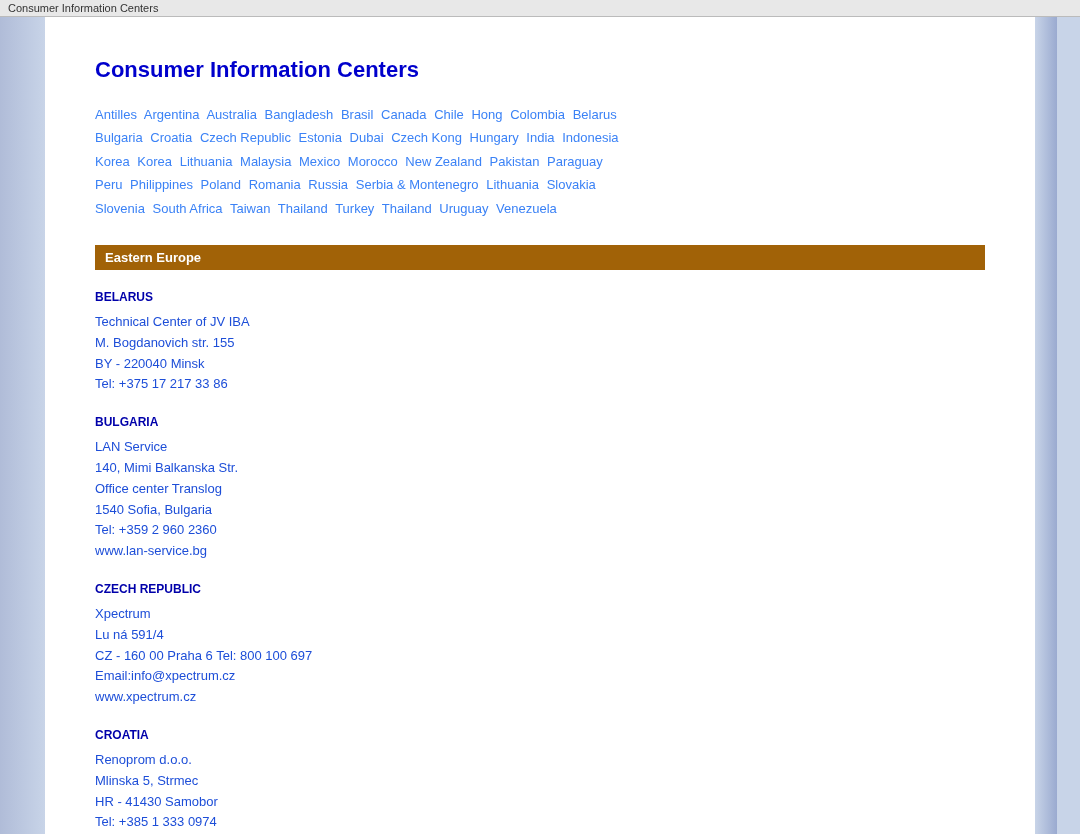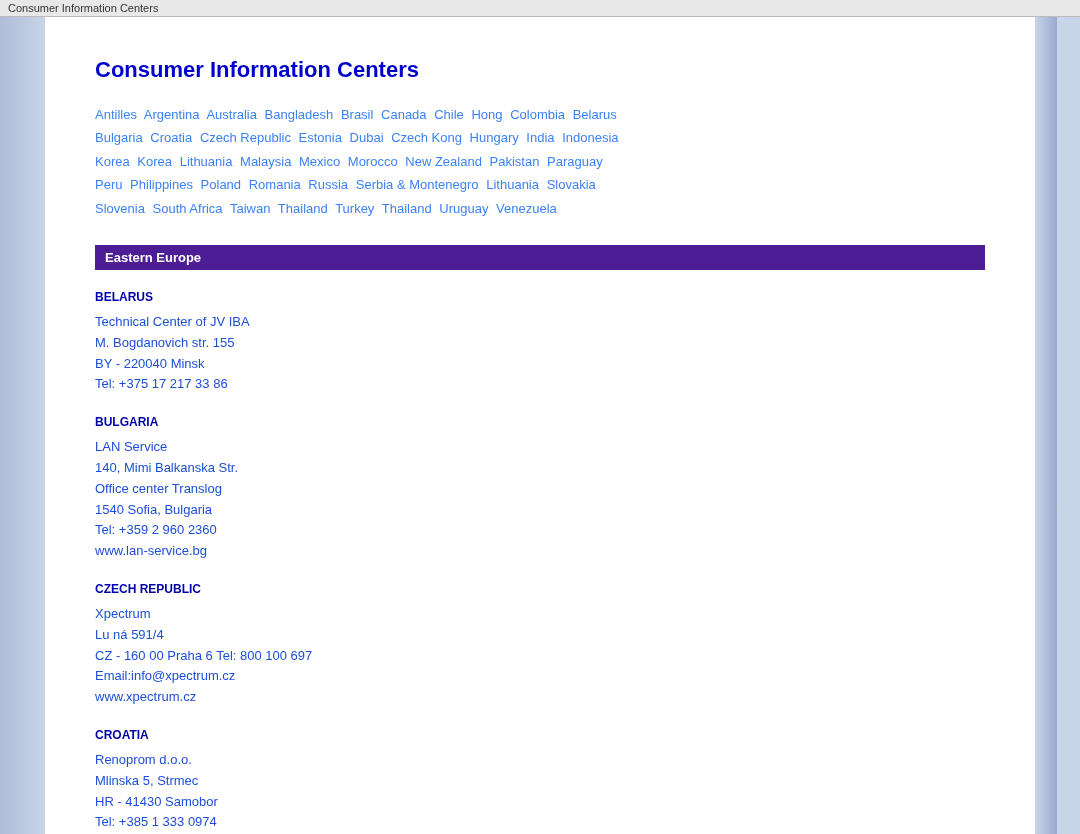--- a/index.html
+++ b/index.html
@@ -53,21 +53,21 @@
     }
 
     .links-section a {
       color: #3b82f6;
       text-decoration: none;
       margin-right: 4px;
       text-align: center;
     }
 
     .section-header {
-      background-color: #4c1d95;
+      background-color: #a16207;
       color: white;
       padding: 5px 10px;
       font-size: 13px;
       font-weight: bold;
       margin-bottom: 15px;
     }
 
     .country-title {
       color: #0000aa;
       font-weight: bold;

